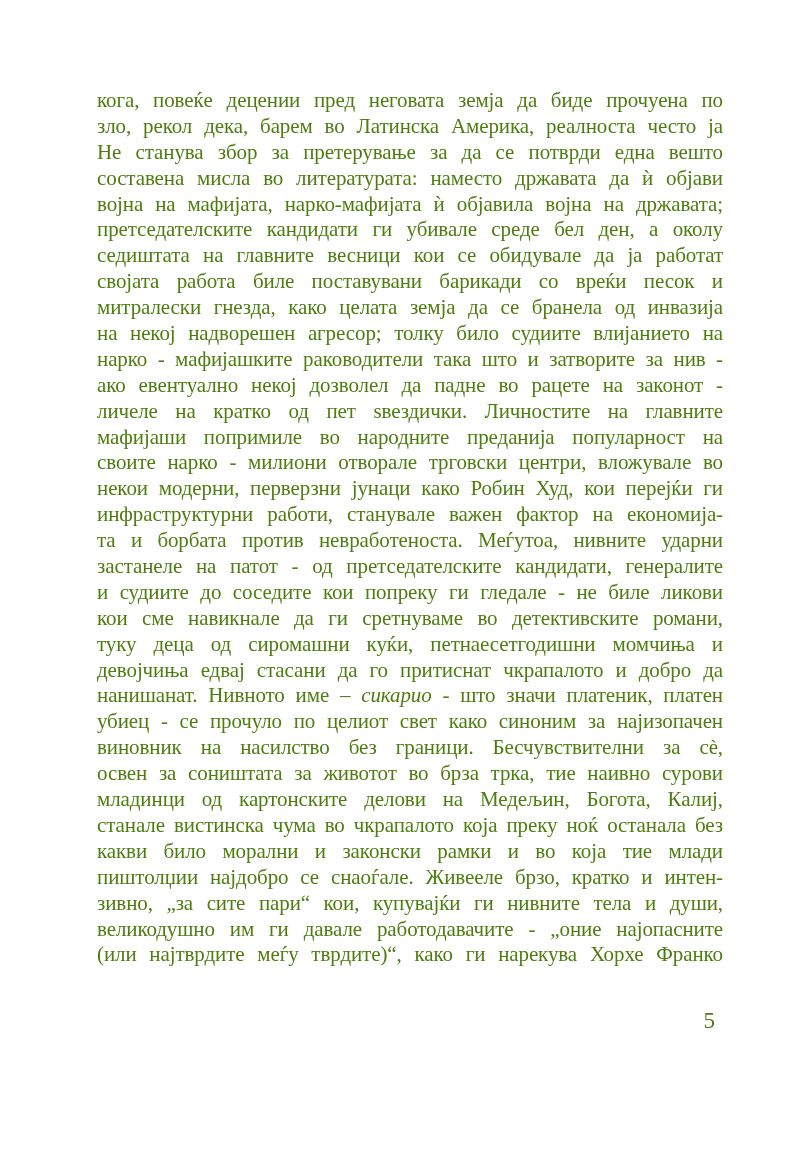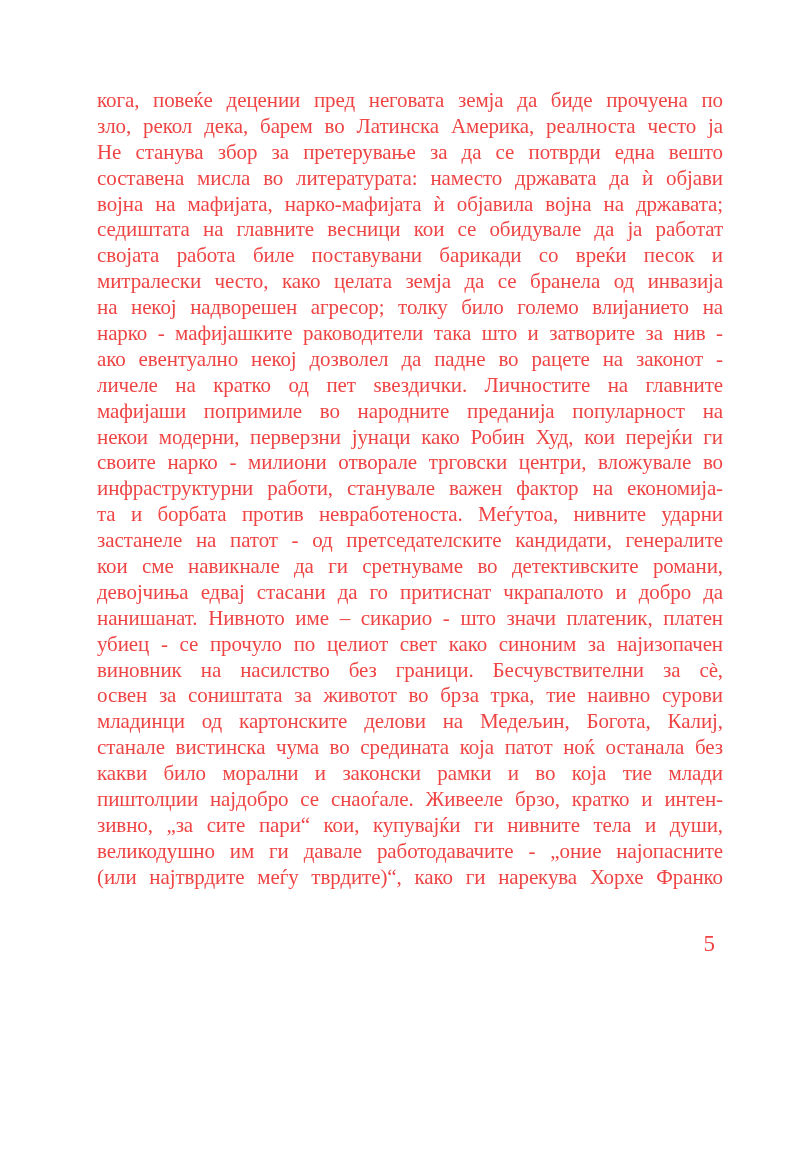--- a/index.html
+++ b/index.html
@@ -8,37 +8,38 @@
     background: #ffffff;
   }
   .page {
     position: relative;
     width: 812px;
     height: 1152px;
     background: #ffffff;
     box-sizing: border-box;
     padding: 88px 89px 0 97px;
     font-family: "Liberation Serif", serif;
-    color: #ef4444;
+    color: #4d7c0f;
     overflow: hidden;
   }
   .text-block {
     width: 626px;
   }
   .line {
     font-size: 21px;
     line-height: 25.9px;
     height: 25.9px;
     overflow: hidden;
     letter-spacing: -0.1px;
     text-align: justify;
     text-align-last: justify;
     white-space: normal;
   }
   .italic {
+    font-style: italic;
   }
   .page-number {
     margin-top: 40px;
     width: 626px;
     text-align: right;
     padding-right: 8px;
     box-sizing: border-box;
     font-size: 23px;
     line-height: 26px;
   }
@@ -46,41 +47,44 @@
 </head>
 <body>
 
 <div class="page">
   <div class="text-block">
     <div class="line">кога, повеќе децении пред неговата земја да биде прочуена по</div>
     <div class="line">зло, рекол дека, барем во Латинска Америка, реалноста често ја</div>
     <div class="line">Не станува збор за претерување за да се потврди една вешто</div>
     <div class="line">составена мисла во литературата: наместо државата да ѝ објави</div>
     <div class="line">војна на мафијата, нарко-мафијата ѝ објавила војна на државата;</div>
+    <div class="line">претседателските кандидати ги убивале среде бел ден, а околу</div>
     <div class="line">седиштата на главните весници кои се обидувале да ја работат</div>
     <div class="line">својата работа биле поставувани барикади со вреќи песок и</div>
-    <div class="line">митралески често, како целата земја да се бранела од инвазија</div>
-    <div class="line">на некој надворешен агресор; толку било големо влијанието на</div>
+    <div class="line">митралески гнезда, како целата земја да се бранела од инвазија</div>
+    <div class="line">на некој надворешен агресор; толку било судиите влијанието на</div>
     <div class="line">нарко - мафијашките раководители така што и затворите за нив -</div>
     <div class="line">ако евентуално некој дозволел да падне во рацете на законот -</div>
     <div class="line">личеле на кратко од пет ѕвездички. Личностите на главните</div>
     <div class="line">мафијаши попримиле во народните преданија популарност на</div>
+    <div class="line">своите нарко - милиони отворале трговски центри, вложувале во</div>
     <div class="line">некои модерни, перверзни јунаци како Робин Худ, кои перејќи ги</div>
-    <div class="line">своите нарко - милиони отворале трговски центри, вложувале во</div>
     <div class="line">инфраструктурни работи, станувале важен фактор на економија-</div>
     <div class="line">та и борбата против невработеноста. Меѓутоа, нивните ударни</div>
     <div class="line">застанеле на патот - од претседателските кандидати, генералите</div>
+    <div class="line">и судиите до соседите кои попреку ги гледале - не биле ликови</div>
     <div class="line">кои сме навикнале да ги сретнуваме во детективските романи,</div>
+    <div class="line">туку деца од сиромашни куќи, петнаесетгодишни момчиња и</div>
     <div class="line">девојчиња едвај стасани да го притиснат чкрапалото и добро да</div>
     <div class="line"><span>нанишанат. Нивното име – </span><span class="italic">сикарио</span><span> - што значи платеник, платен</span></div>
     <div class="line">убиец - се прочуло по целиот свет како синоним за најизопачен</div>
     <div class="line">виновник на насилство без граници. Бесчувствителни за сè,</div>
     <div class="line">освен за соништата за животот во брза трка, тие наивно сурови</div>
     <div class="line">младинци од картонските делови на Медељин, Богота, Калиј,</div>
-    <div class="line">станале вистинска чума во средината која патот ноќ останала без</div>
+    <div class="line">станале вистинска чума во чкрапалото која преку ноќ останала без</div>
     <div class="line">какви било морални и законски рамки и во која тие млади</div>
     <div class="line">пиштолџии најдобро се снаоѓале. Живееле брзо, кратко и интен-</div>
     <div class="line">зивно, „за сите пари“ кои, купувајќи ги нивните тела и души,</div>
     <div class="line">великодушно им ги давале работодавачите - „оние најопасните</div>
     <div class="line">(или најтврдите меѓу тврдите)“, како ги нарекува Хорхе Франко</div>
   </div>
   <div class="page-number">5</div>
 </div>
 
 </body></html>

